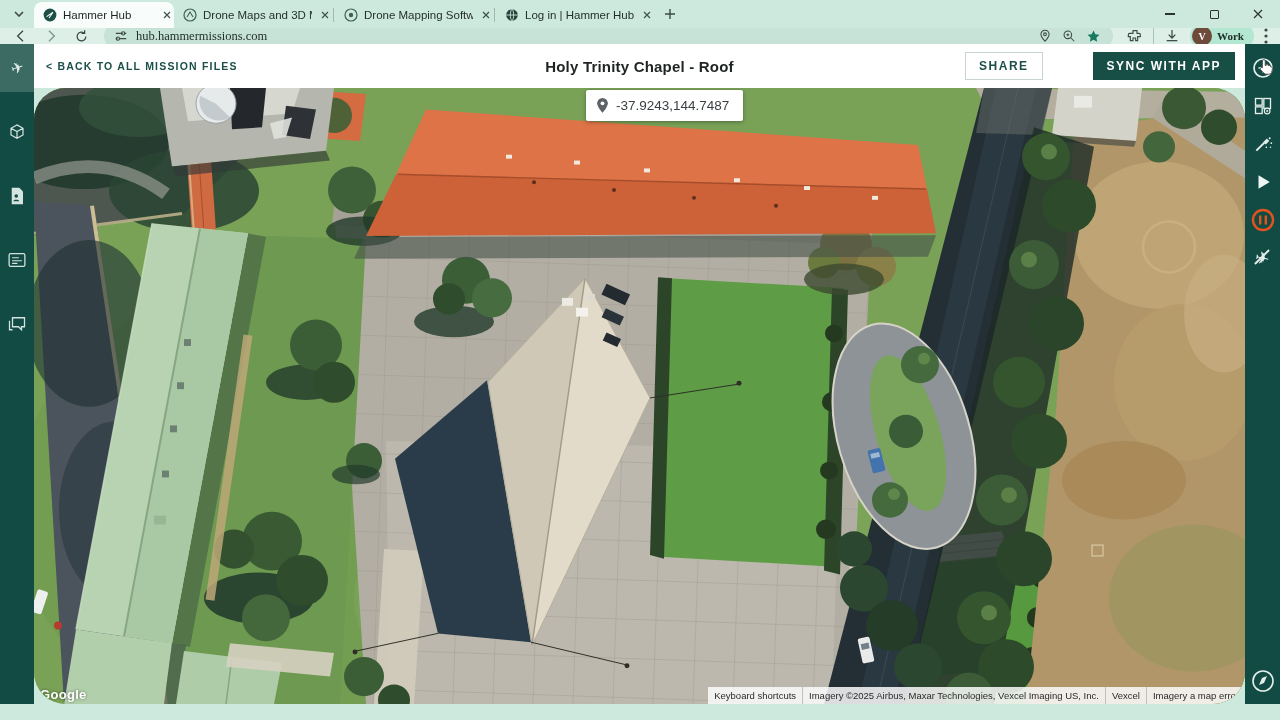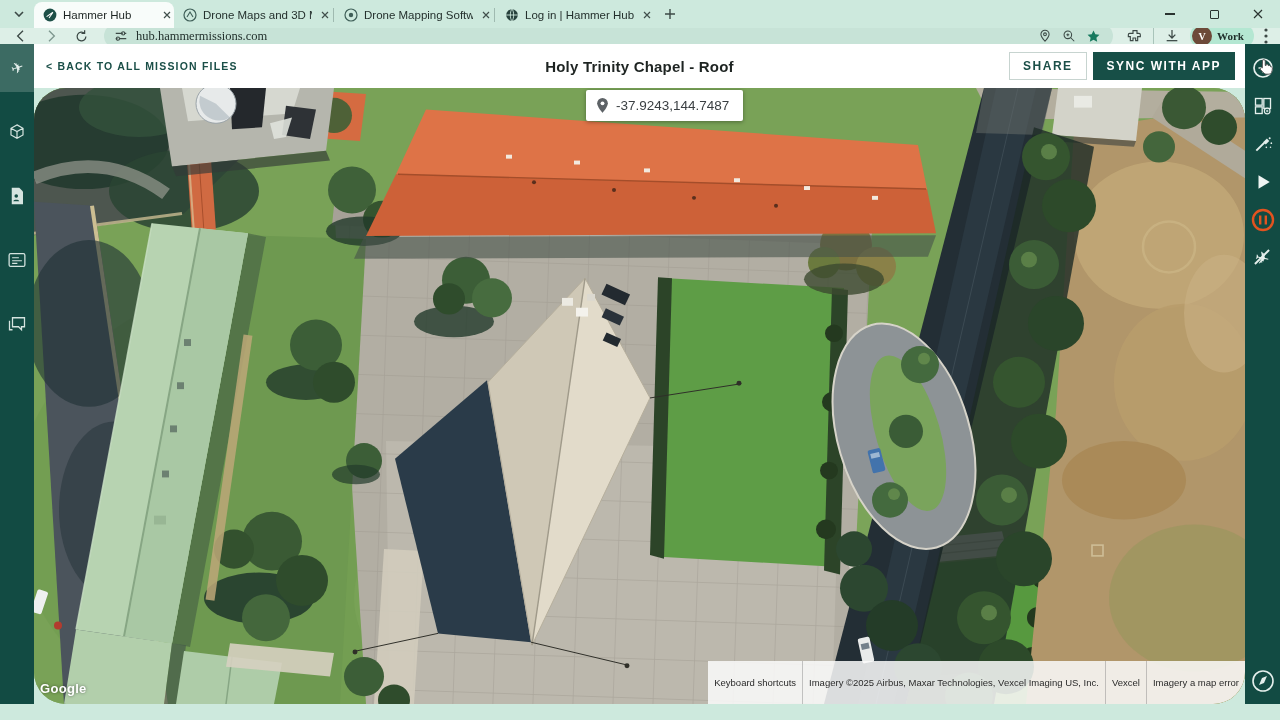--- a/index.html
+++ b/index.html
@@ -47,32 +47,32 @@
   .slash { position:absolute; width:20px; height:2px; background:#e4efec; transform:rotate(-45deg); top:13px; left:4px; }
   .cursor-hand { position:absolute; top:14px; left:14px; z-index:5; }
 
   .main { flex:1; display:flex; flex-direction:column; min-width:0; }
   .appheader { height:44px; background:#ffffff; position:relative; display:flex; align-items:center; flex:none; }
   .backlink { position:absolute; left:12px; font-size:10.5px; font-weight:bold; letter-spacing:1.2px; color:#1b4f48; cursor:pointer; }
   .apptitle { margin:16px auto; font-size:15px; font-weight:bold; color:#1e2422; letter-spacing:.2px; }
   .hdr-btns { position:absolute; right:10px; display:flex; gap:6px; }
   .btn { font-size:12px; font-weight:bold; letter-spacing:1.5px; padding:6px 13px; border-radius:0; cursor:pointer; }
   .btn.outline { color:#1b4f48; background:#fff; border:1px solid #c7d4d0; }
-  .btn.solid { color:#fff; background:#174f47; border:1px solid #174f47; }
+  .btn.solid { color:#fff; background:#174f47; border:1px solid #174f47;margin-left:44px; }
 
   .map { flex:1; position:relative; overflow:hidden; background:#79a257;border-radius:32px; }
   .map > svg.terrain { position:absolute; inset:0; width:100%; height:100%; display:block; }
 
   .coordchip { position:absolute; top:2px; left:552px; height:31px; background:#fff; border-radius:2px; box-shadow:0 1px 4px rgba(0,0,0,.35); display:flex; align-items:center; gap:7px; padding:0 14px 0 10px; }
   .coordchip .txt { font-size:13.5px; color:#3a3f42; }
 
-  .gwatermark { position:absolute; left:6px; bottom:8px; color:#fff; font-size:13px; font-weight:bold; letter-spacing:.3px; text-shadow:0 0 3px rgba(0,0,0,.5); }
+  .gwatermark { position:absolute; left:6px; bottom:2px; color:#fff; font-size:13px; font-weight:bold; letter-spacing:.3px; text-shadow:0 0 3px rgba(0,0,0,.5); }
 
   .attrib { position:absolute; right:0; bottom:0; display:flex; align-items:stretch; font-size:9.5px; color:#2b2b2b; }
-  .attrib span { background:rgba(252,252,252,.85); padding:16px 6px; white-space:nowrap; display:flex; align-items:center; }
+  .attrib span { background:rgba(252,252,252,.85); padding:3px 6px; white-space:nowrap; display:flex; align-items:center; }
   .attrib span + span { border-left:1px solid rgba(120,120,120,.4); }
 </style>
 </head>
 <body>
 
 <div class="tabstrip">
   <div class="tab-search">
     <svg width="10" height="6" viewBox="0 0 10 6">
         <path d="M1 1l4 4 4-4" fill="none" stroke="#3c4946" stroke-width="1.6"></path>
       </svg>

